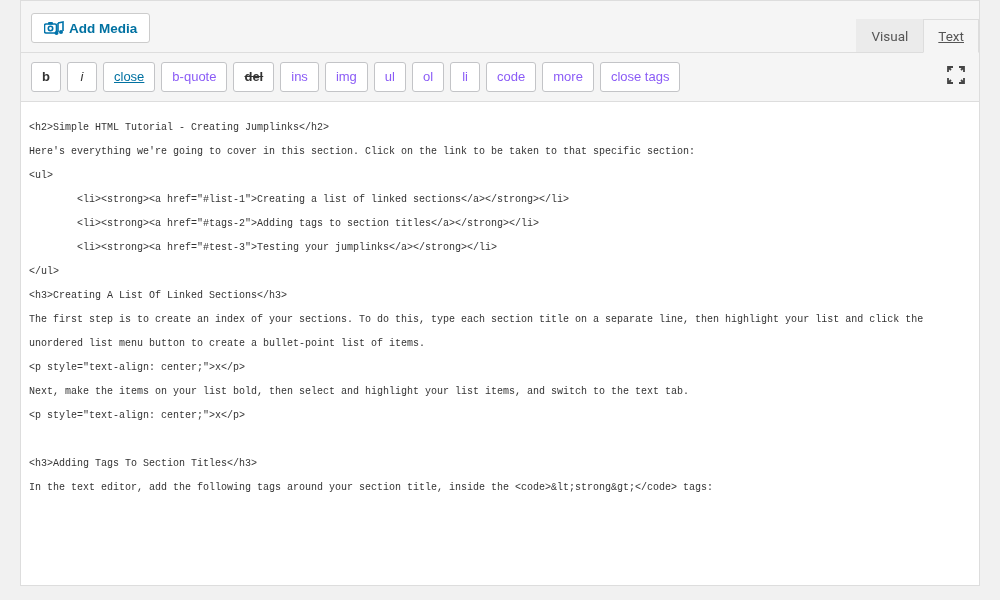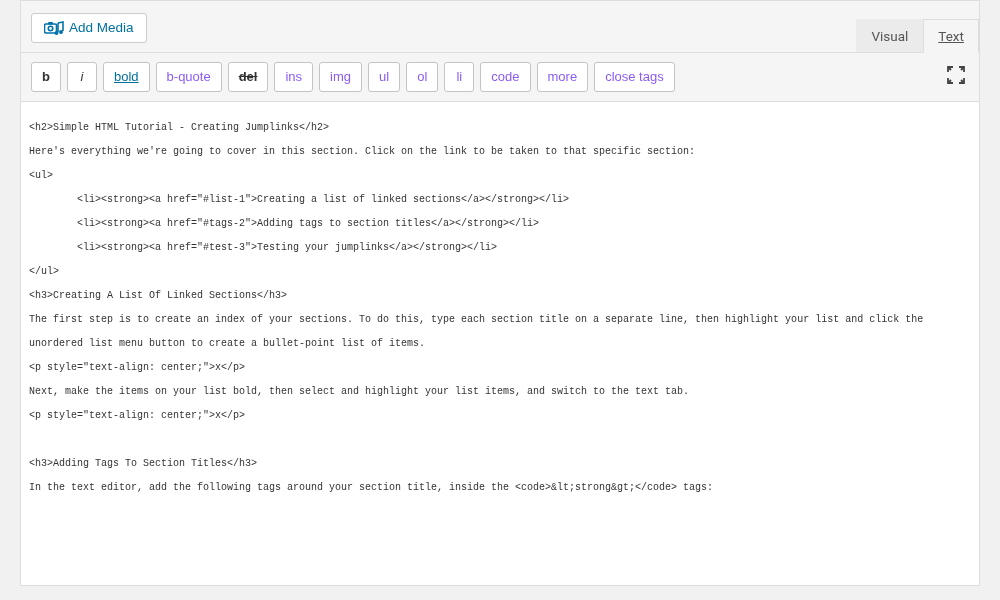--- a/index.html
+++ b/index.html
@@ -24,26 +24,27 @@
     padding: 6px 10px 0 10px;
     position: relative;
     height: 52px;
   }
   .add-media-btn {
     background: #fff;
     border: 1px solid #ccc;
     border-radius: 3px;
     padding: 6px 12px;
     display: inline-flex;
-    align-items: center;
+    align-items: flex-end;
     gap: 7px;
     cursor: pointer;
     color: #0071a1;
     font-size: 13.5px;
     margin-top: -4px;
+    font-weight: bold;
   }
   .add-media-btn .icon {
     width: 18px;
     height: 16px;
     position: relative;
   }
   .add-media-btn .icon svg { display:block; }
   .tabs {
     display: flex;
     align-items: flex-start;
@@ -143,21 +144,21 @@
 
       <div class="tabs">
         <div class="tab">Visual</div>
         <div class="tab active">Text</div>
       </div>
     </div>
 
     <div class="quicktags-bar">
       <button class="qt-btn bold">b</button>
       <button class="qt-btn italic">i</button>
-      <button class="qt-btn link">bold</button>
+      <button class="qt-btn link">close</button>
       <button class="qt-btn plain">b-quote</button>
       <button class="qt-btn del">del</button>
       <button class="qt-btn plain">ins</button>
       <button class="qt-btn plain">img</button>
       <button class="qt-btn plain">ul</button>
       <button class="qt-btn plain">ol</button>
       <button class="qt-btn plain">li</button>
       <button class="qt-btn plain">code</button>
       <button class="qt-btn plain">more</button>
       <button class="qt-btn plain">close tags</button>

